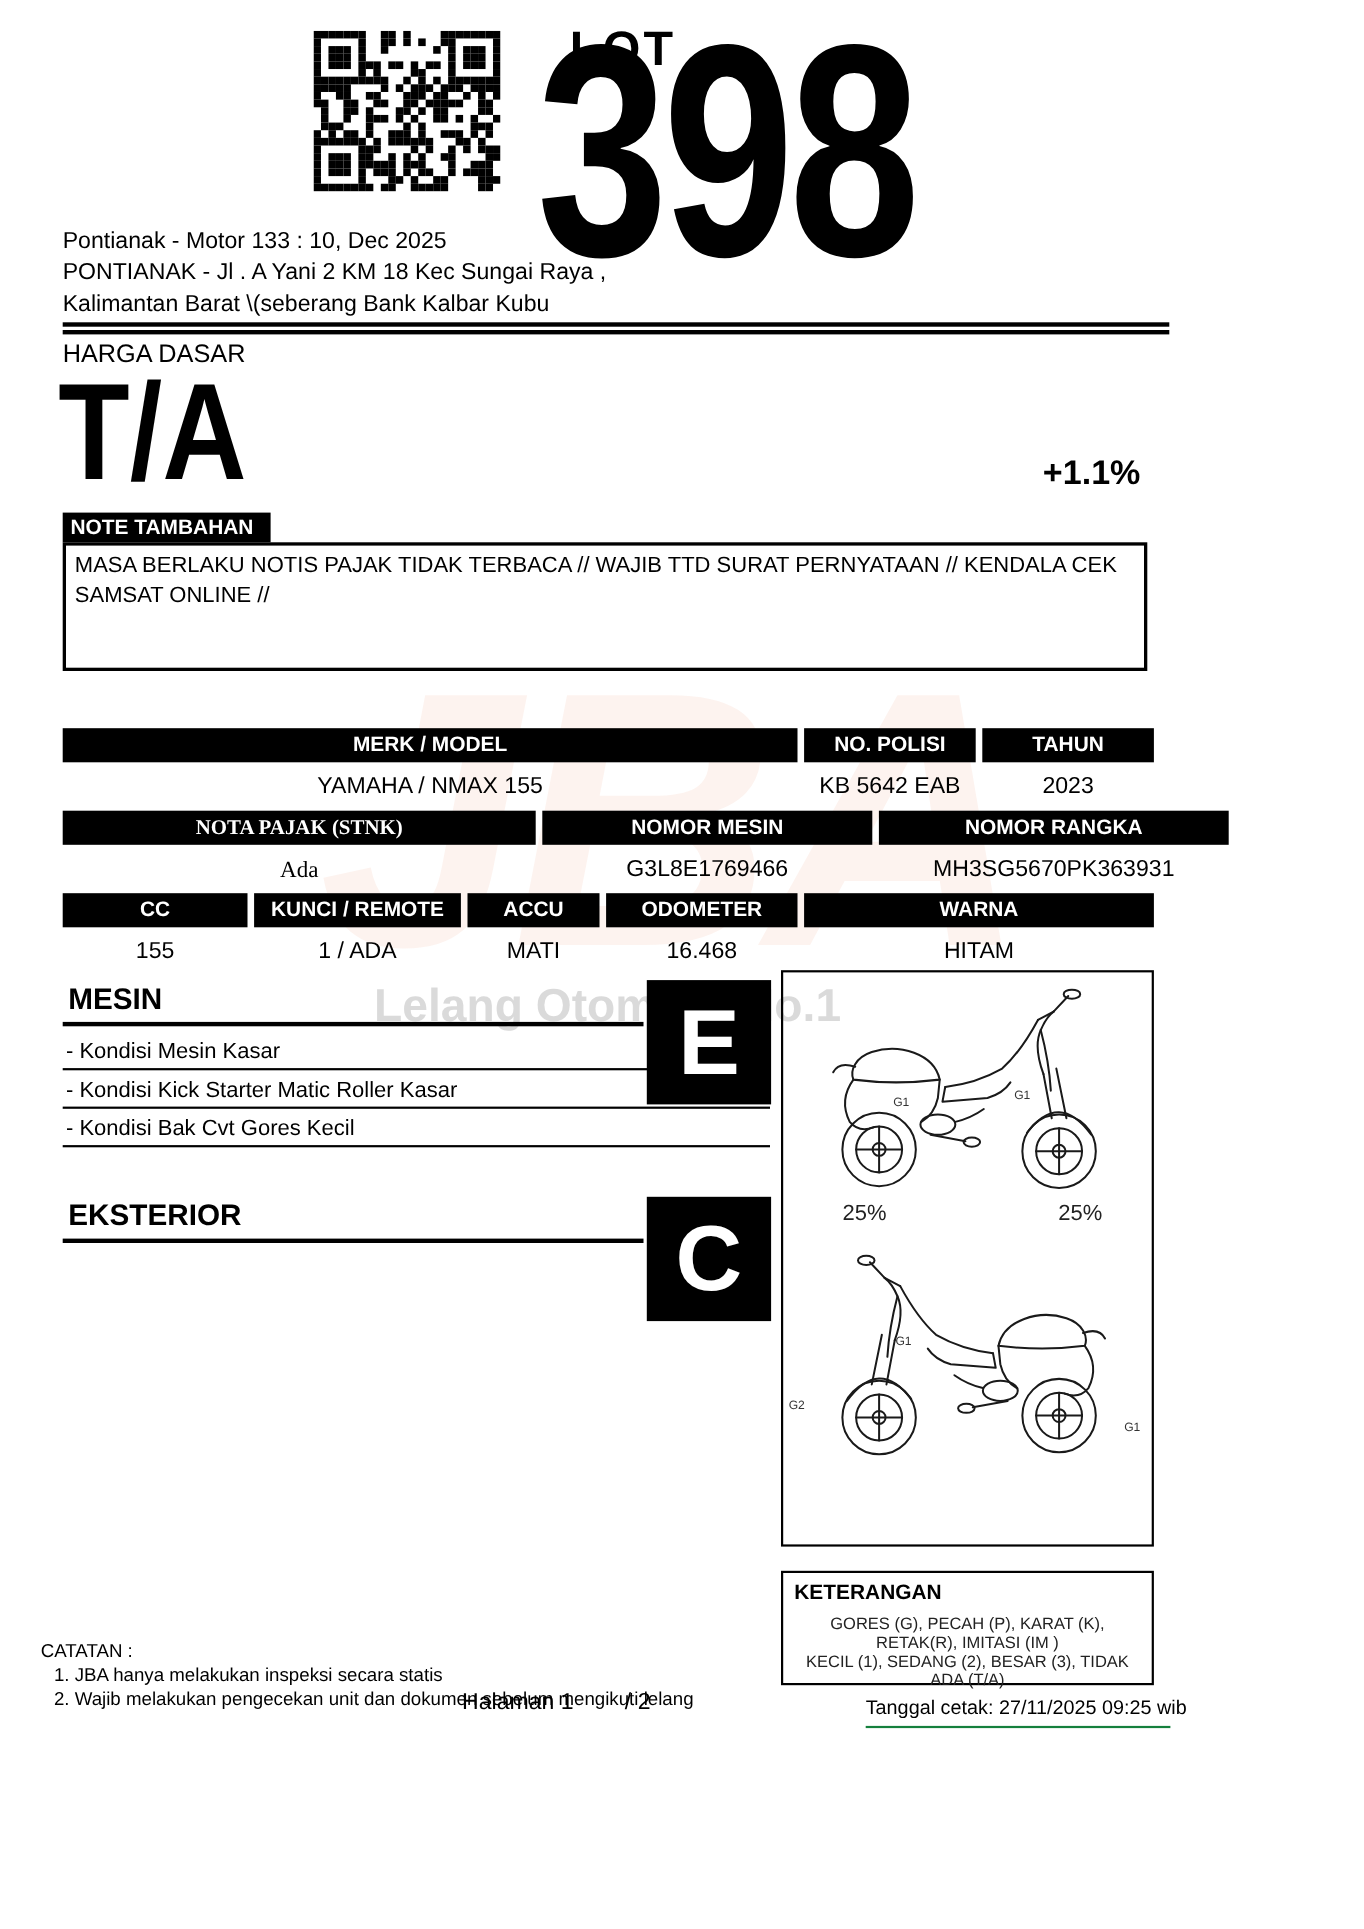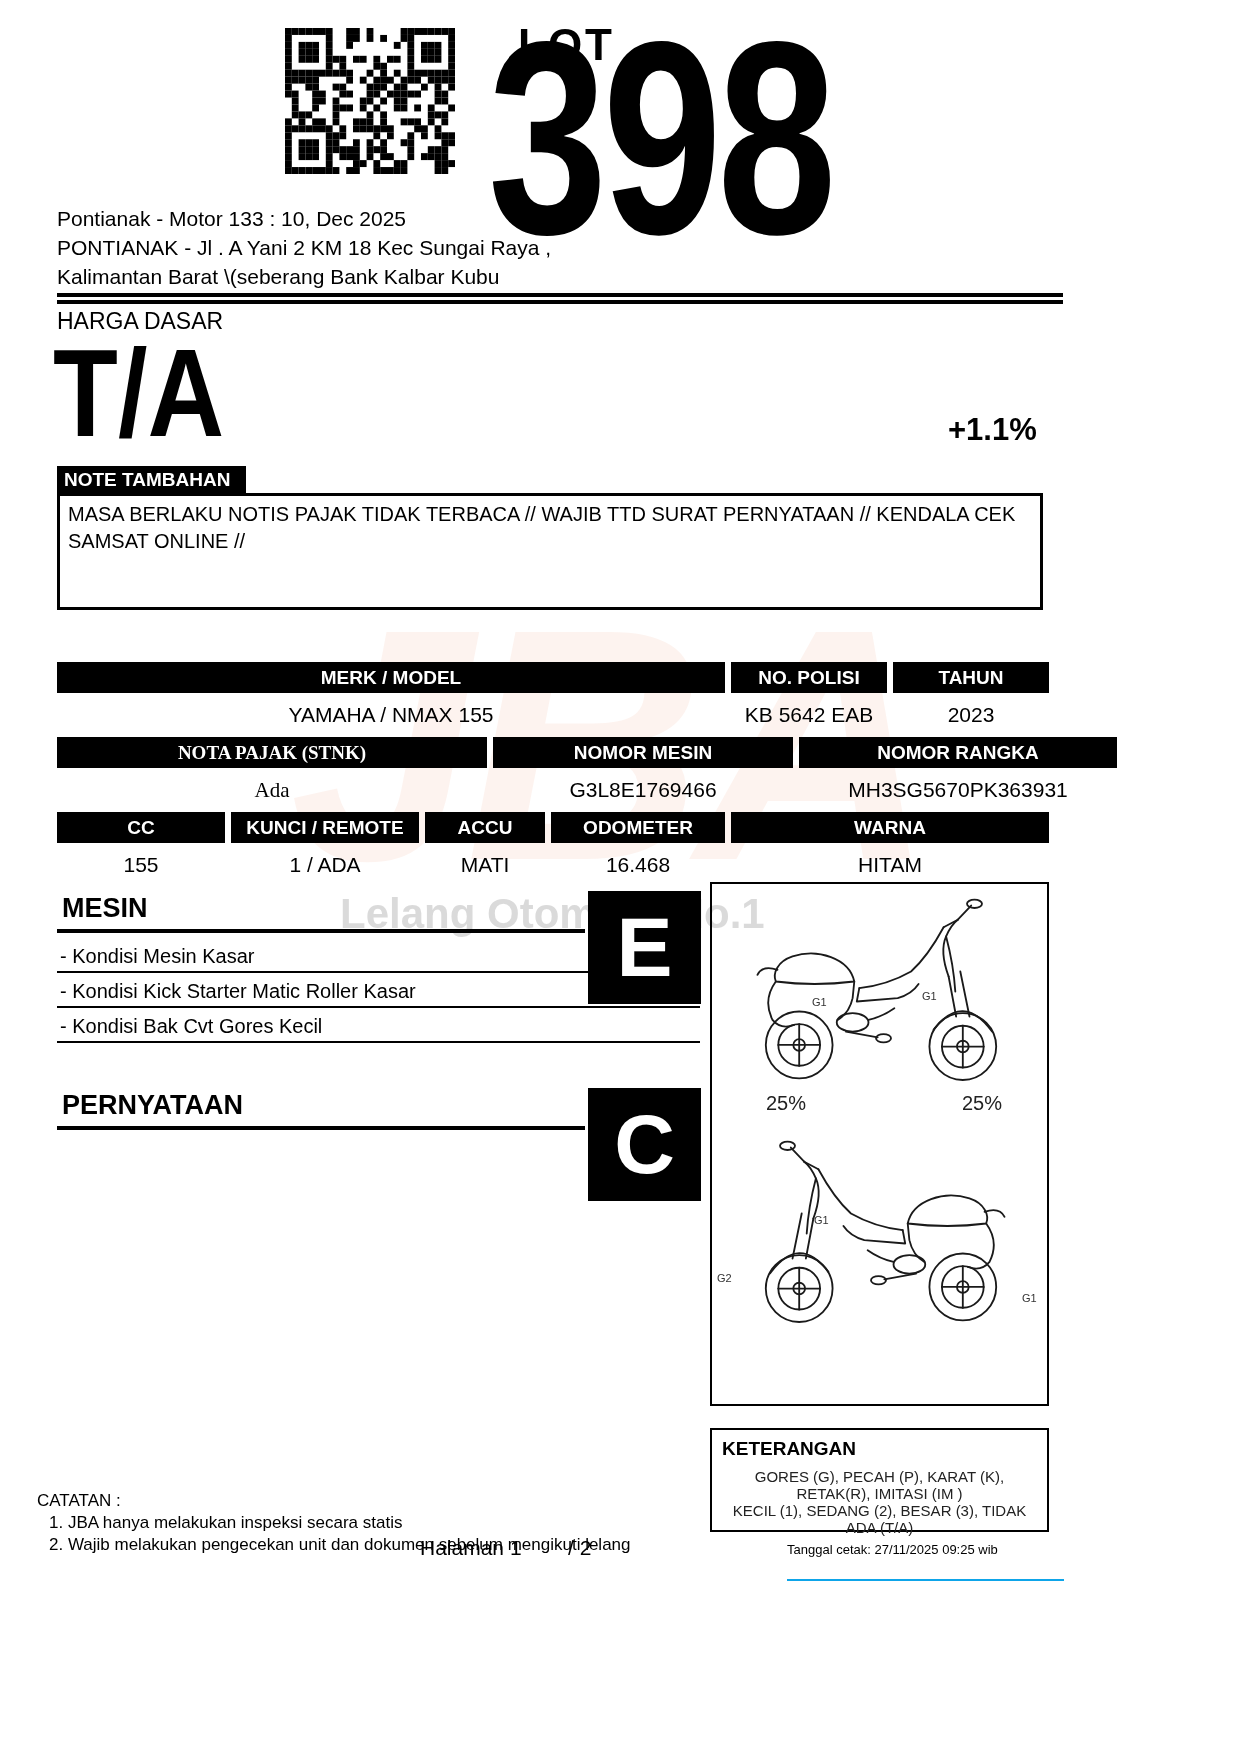--- a/index.html
+++ b/index.html
@@ -59,22 +59,22 @@
   
   .ket-box{position:absolute; left:710px; top:1428px; width:339px; height:104px; border:2px solid #000;
     box-sizing:border-box; padding:8px 10px;}
   .ket-title{font-size:19px; font-weight:bold; margin-bottom:8px;}
   .ket-line{font-size:15px; line-height:17px; color:#222;text-align:center;}
   
   .catatan{position:absolute; left:37px; top:1490px; font-size:17px; line-height:22px;}
   .catatan .items{margin-left:12px;}
   .page-num{position:absolute; top:1536px; font-size:21px;}
   .pn-1{left:420px;} .pn-2{left:568px;}
-  .print-date{position:absolute; left:787px; top:1542px; width:277px; font-size:13px; white-space:nowrap;
-    border-bottom:2px solid #0ea5e9; padding-bottom:22px;}
+  .print-date{position:absolute; left:787px; top:1542px; width:277px; font-size:18px; white-space:nowrap;
+    border-bottom:2px solid #15803d; padding-bottom:6px;}
 </style>
 </head>
 <body>
 
 <svg width="0" height="0" style="position:absolute" aria-hidden="true">
   <defs>
     <g id="scooter" stroke="#1a1a1a" stroke-width="2.2" fill="none" stroke-linecap="round" stroke-linejoin="round">
       <circle cx="62" cy="176" r="40"></circle>
         <circle cx="62" cy="176" r="25"></circle>
         <circle cx="62" cy="176" r="7"></circle>
@@ -461,21 +461,21 @@
   <div class="spec-item" style="top:938px;">
     <span>- Kondisi Mesin Kasar</span>
   </div>
   <div class="spec-item" style="top:973px;">
     <span>- Kondisi Kick Starter Matic Roller Kasar</span>
   </div>
   <div class="spec-item" style="top:1008px;">
     <span>- Kondisi Bak Cvt Gores Kecil</span>
   </div>
 
-  <div class="sec-title" style="top:1090px;">PERNYATAAN</div>
+  <div class="sec-title" style="top:1090px;">EKSTERIOR</div>
   <div class="sec-rule" style="top:1126px;"></div>
   <div class="grade" style="top:1088px;">C</div>
 
   <div class="diagram-box">
     <svg class="scooter s1" viewBox="0 0 320 230">
         <use href="#scooter"></use>
       </svg>
     <div class="tire left">25%</div>
     <div class="tire right">25%</div>
     <svg class="scooter s2" viewBox="0 0 320 230">

